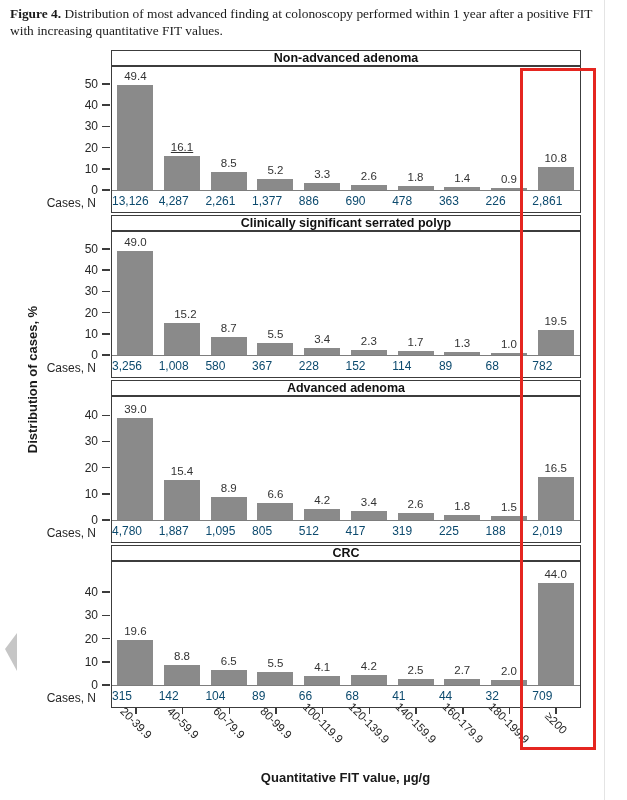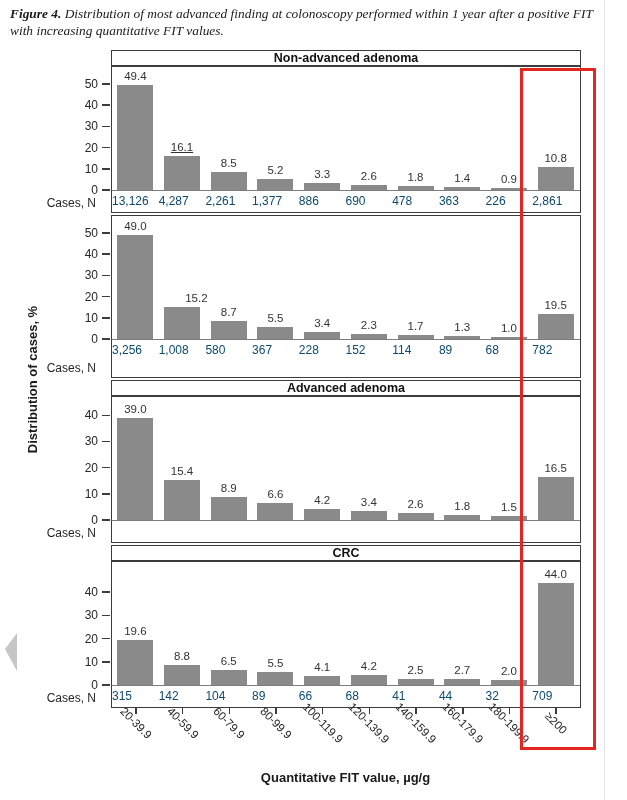--- a/index.html
+++ b/index.html
@@ -1,20 +1,20 @@
 <!DOCTYPE html>
 <html><head>
 <meta charset="utf-8">
 <style>
   html,body{margin:0;padding:0;background:#ffffff;}
   body{width:627px;height:800px;position:relative;overflow:hidden;
        font-family:"Liberation Sans",sans-serif;color:#262626;}
   .page{position:absolute;inset:0;}
   .caption{position:absolute;left:10px;top:5px;width:601px;
-           font-family:"Liberation Serif",serif;font-size:13.4px;line-height:1.28;color:#1a1a1a;font-style:italic;}
+           font-family:"Liberation Serif",serif;font-size:13.4px;line-height:1.28;color:#1a1a1a;}
   .caption b{font-weight:bold;}
   .ylabel{position:absolute;left:-157px;top:371px;width:380px;height:17px;text-align:center;
           transform:rotate(-90deg);font-weight:bold;font-size:13px;color:#1a1a1a;white-space:nowrap;}
   .panel{position:absolute;left:111px;width:470px;height:163px;box-sizing:border-box;
          border:1.5px solid #3c3c3c;background:#fff;}
   .panel-header{height:14px;border-bottom:2px solid #3c3c3c;text-align:center;
                 font-weight:bold;font-size:12.5px;line-height:14px;color:#111;}
   .plot{position:relative;height:124px;box-sizing:border-box;border-bottom:1px solid #7d7d7d;}
   .ytick-dash{position:absolute;width:8px;height:1.5px;background:#3c3c3c;left:-10px;}
   .ytick-label{position:absolute;width:40px;left:-54px;height:16px;line-height:16px;
@@ -91,37 +91,38 @@
           <div class="cases-value" style="left: 186.8px; width: 46.7px;">886</div>
           <div class="cases-value" style="left: 233.5px; width: 46.7px;">690</div>
           <div class="cases-value" style="left: 280.2px; width: 46.7px;">478</div>
           <div class="cases-value" style="left: 326.9px; width: 46.7px;">363</div>
           <div class="cases-value" style="left: 373.6px; width: 46.7px;">226</div>
           <div class="cases-value" style="left: 420.3px; width: 46.7px;">2,861</div>
         </div>
       </div>
       <div class="cases-label" style="top: 193px;">Cases, N</div>
       <div class="panel" style="top: 215px; border-color: rgb(60, 60, 60);">
+        <div class="panel-header">Clinically significant serrated polyp</div>
         <div class="plot" style="border-bottom-color: rgb(125, 125, 125);">
           <div class="ytick-dash" style="top: 122.25px;"></div>
           <div class="ytick-label" style="top: 115px;">0</div>
           <div class="ytick-dash" style="top: 101.043px;"></div>
           <div class="ytick-label" style="top: 93.7931px;">10</div>
           <div class="ytick-dash" style="top: 79.8362px;"></div>
           <div class="ytick-label" style="top: 72.5862px;">20</div>
           <div class="ytick-dash" style="top: 58.6293px;"></div>
           <div class="ytick-label" style="top: 51.3793px;">30</div>
           <div class="ytick-dash" style="top: 37.4224px;"></div>
           <div class="ytick-label" style="top: 30.1724px;">40</div>
           <div class="ytick-dash" style="top: 16.2155px;"></div>
           <div class="ytick-label" style="top: 8.96552px;">50</div>
           <div class="bar" style="left: 5.35px; width: 36px; height: 103.914px; background: rgb(138, 138, 138);"></div>
           <div class="bar-value" style="left: 0px; width: 46.7px; bottom: 105.914px;">49.0</div>
           <div class="bar" style="left: 52.05px; width: 36px; height: 32.2345px; background: rgb(138, 138, 138);"></div>
-          <div class="bar-value" style="left: 61px; width: 46.7px; bottom: 34.2345px; margin-top: 40px;">15.2</div>
+          <div class="bar-value" style="left: 50px; width: 46.7px; bottom: 34.2345px; margin-top: 40px;">15.2</div>
           <div class="bar" style="left: 98.75px; width: 36px; height: 18.45px; background: rgb(138, 138, 138);"></div>
           <div class="bar-value" style="left: 93.4px; width: 46.7px; bottom: 20.45px;">8.7</div>
           <div class="bar" style="left: 145.45px; width: 36px; height: 11.6638px; background: rgb(138, 138, 138);"></div>
           <div class="bar-value" style="left: 140.1px; width: 46.7px; bottom: 13.6638px;">5.5</div>
           <div class="bar" style="left: 192.15px; width: 36px; height: 7.21034px; background: rgb(138, 138, 138);"></div>
           <div class="bar-value" style="left: 186.8px; width: 46.7px; bottom: 9.21034px;">3.4</div>
           <div class="bar" style="left: 238.85px; width: 36px; height: 4.87759px; background: rgb(138, 138, 138);"></div>
           <div class="bar-value" style="left: 233.5px; width: 46.7px; bottom: 6.87759px;">2.3</div>
           <div class="bar" style="left: 285.55px; width: 36px; height: 3.60517px; background: rgb(138, 138, 138);"></div>
           <div class="bar-value" style="left: 280.2px; width: 46.7px; bottom: 5.60517px;">1.7</div>
@@ -173,20 +174,32 @@
           <div class="bar-value" style="left: 233.5px; width: 46.7px; bottom: 10.8979px;">3.4</div>
           <div class="bar" style="left: 285.55px; width: 36px; height: 6.80426px; background: rgb(138, 138, 138);"></div>
           <div class="bar-value" style="left: 280.2px; width: 46.7px; bottom: 8.80426px;">2.6</div>
           <div class="bar" style="left: 332.25px; width: 36px; height: 4.71064px; background: rgb(138, 138, 138);"></div>
           <div class="bar-value" style="left: 326.9px; width: 46.7px; bottom: 6.71064px;">1.8</div>
           <div class="bar" style="left: 378.95px; width: 36px; height: 3.92553px; background: rgb(138, 138, 138);"></div>
           <div class="bar-value" style="left: 373.6px; width: 46.7px; bottom: 5.92553px;">1.5</div>
           <div class="bar" style="left: 425.65px; width: 36px; height: 43.1809px; background: rgb(138, 138, 138);"></div>
           <div class="bar-value" style="left: 420.3px; width: 46.7px; bottom: 45.1809px;">16.5</div>
         </div>
+        <div class="cases-row">
+          <div class="cases-value" style="left: 0px; width: 46.7px;">4,780</div>
+          <div class="cases-value" style="left: 46.7px; width: 46.7px;">1,887</div>
+          <div class="cases-value" style="left: 93.4px; width: 46.7px;">1,095</div>
+          <div class="cases-value" style="left: 140.1px; width: 46.7px;">805</div>
+          <div class="cases-value" style="left: 186.8px; width: 46.7px;">512</div>
+          <div class="cases-value" style="left: 233.5px; width: 46.7px;">417</div>
+          <div class="cases-value" style="left: 280.2px; width: 46.7px;">319</div>
+          <div class="cases-value" style="left: 326.9px; width: 46.7px;">225</div>
+          <div class="cases-value" style="left: 373.6px; width: 46.7px;">188</div>
+          <div class="cases-value" style="left: 420.3px; width: 46.7px;">2,019</div>
+        </div>
       </div>
       <div class="cases-label" style="top: 523px;">Cases, N</div>
       <div class="panel" style="top: 545px; border-color: rgb(60, 60, 60);">
         <div class="panel-header">CRC</div>
         <div class="plot" style="border-bottom-color: rgb(125, 125, 125);">
           <div class="ytick-dash" style="top: 122.25px;"></div>
           <div class="ytick-label" style="top: 115px;">0</div>
           <div class="ytick-dash" style="top: 99.0425px;"></div>
           <div class="ytick-label" style="top: 91.7925px;">10</div>
           <div class="ytick-dash" style="top: 75.8349px;"></div>

